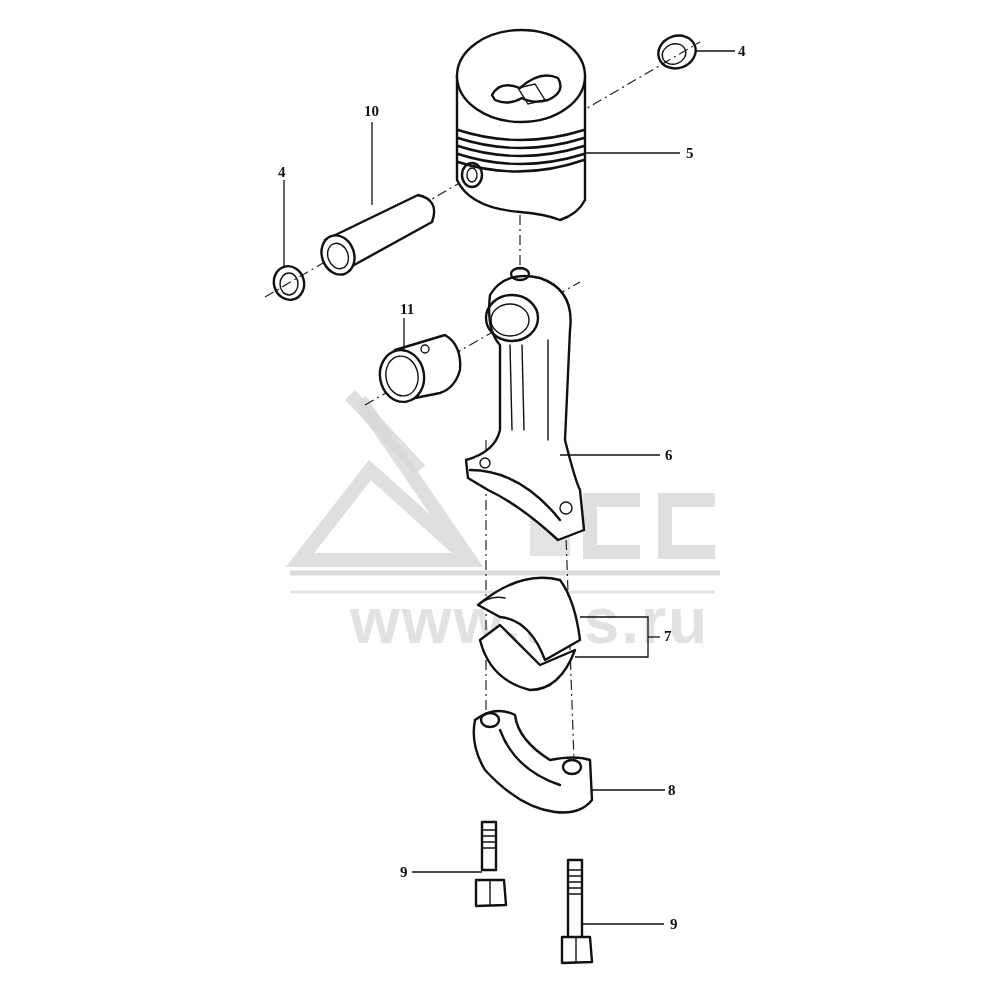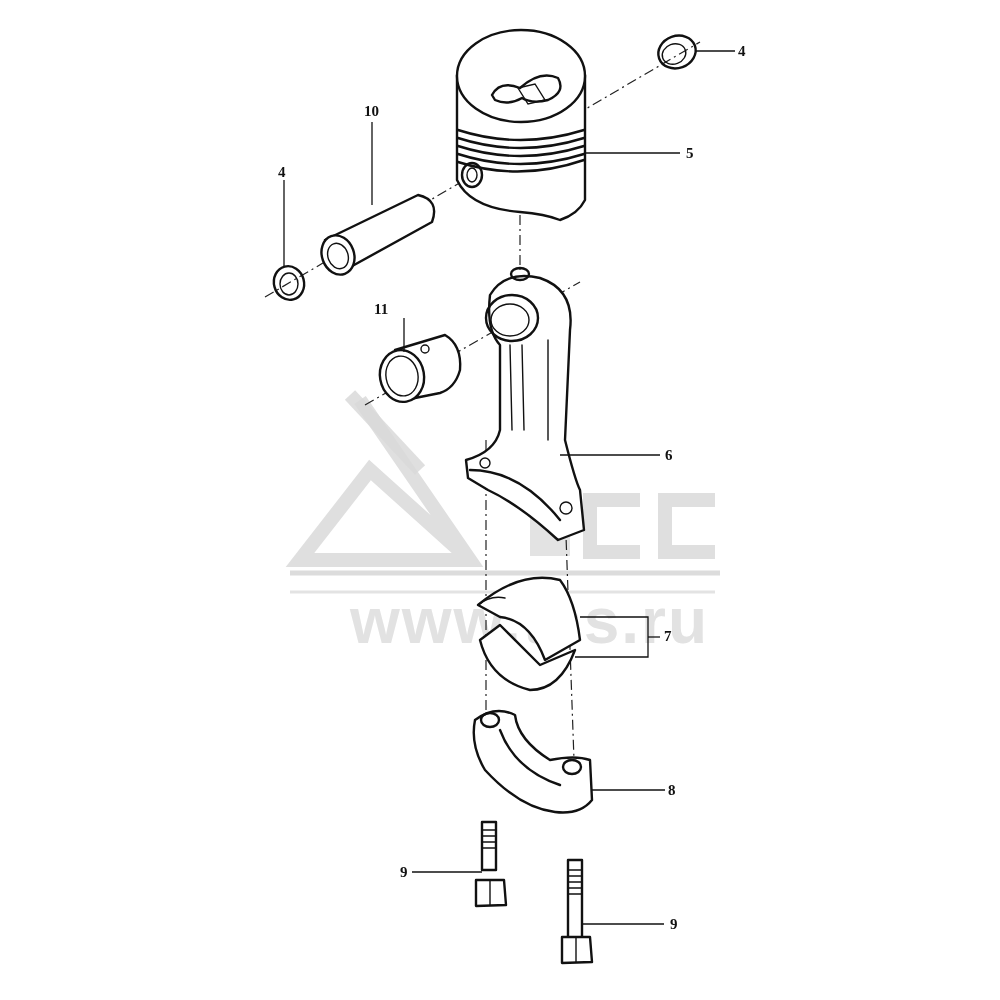--- a/index.html
+++ b/index.html
@@ -122,18 +122,18 @@
     <path class="fillw" d="M562 937 L590 937 L592 962 L562 963 Z"></path>
     <path class="ink-thin" d="M576 938 L576 962"></path>
   </g>
   <line class="leader" x1="583" y1="924" x2="664" y2="924"></line>
 </svg>
 
 <div class="label" style="left:738px; top:44px;">4</div>
 <div class="label" style="left:686px; top:146px;">5</div>
 <div class="label" style="left:364px; top:104px;">10</div>
 <div class="label" style="left:278px; top:165px;">4</div>
-<div class="label" style="left:374px; top:302px;">11</div>
+<div class="label" style="left:400px; top:302px;">11</div>
 <div class="label" style="left:665px; top:448px;">6</div>
 <div class="label" style="left:664px; top:629px;">7</div>
 <div class="label" style="left:668px; top:783px;">8</div>
 <div class="label" style="left:400px; top:865px;">9</div>
 <div class="label" style="left:670px; top:917px;">9</div>
 
 </body></html>

